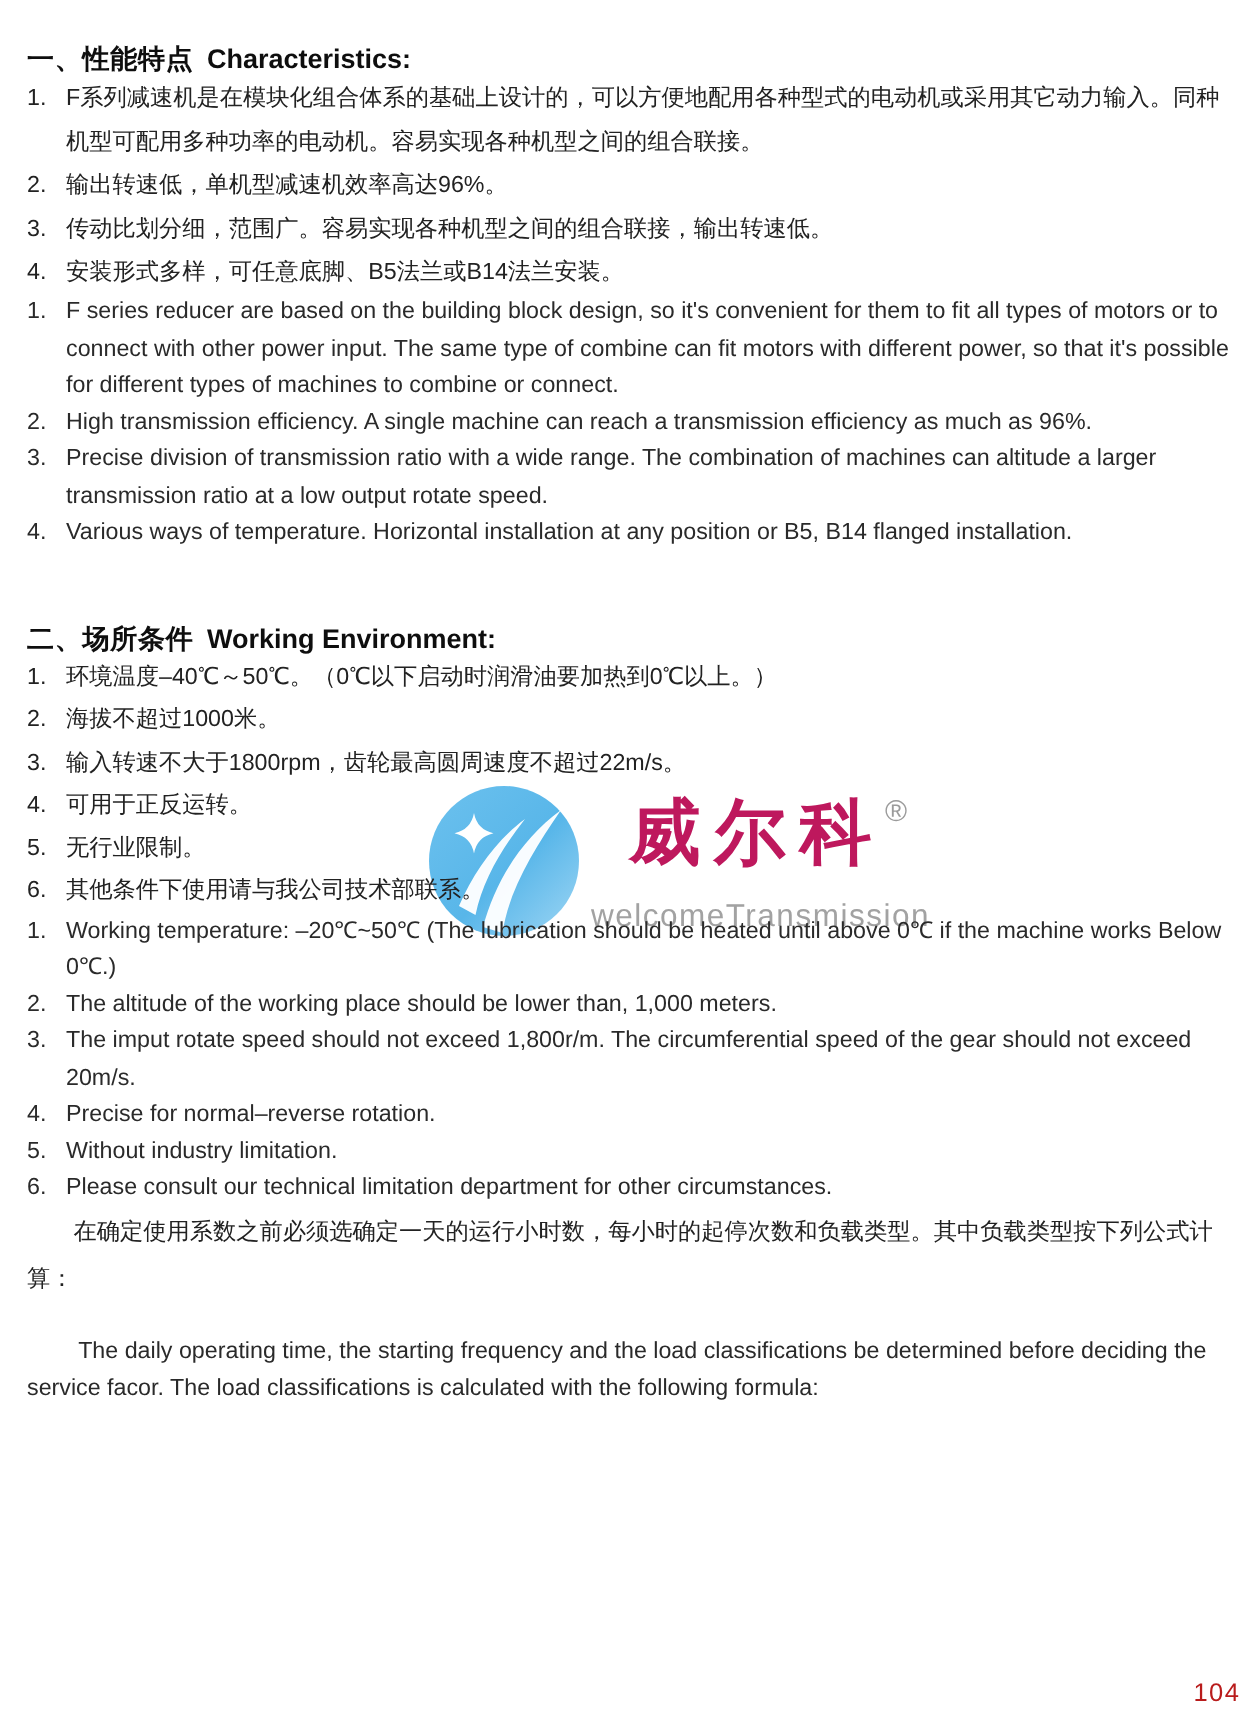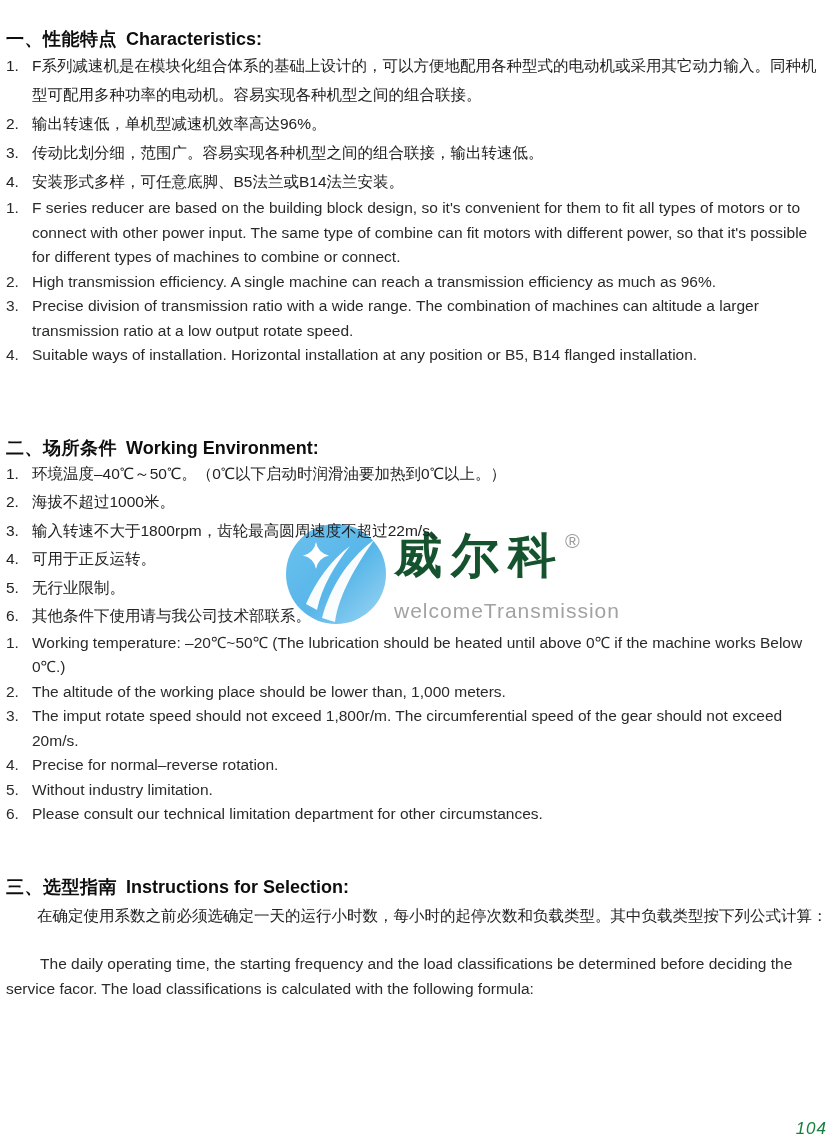--- a/index.html
+++ b/index.html
@@ -15,62 +15,62 @@
 
   
   .watermark {
     position:absolute; left:286px; top:524px; z-index:0;
     display:flex; align-items:flex-start;
   }
   .wm-icon { width:100px; height:100px; flex:none; }
   .wm-text { margin-left:8px; padding-top:4px; }
   .wm-cn-row { white-space:nowrap; }
   .wm-cn {
-    font-size:48px; font-weight:bold; color:#14532d;
-    letter-spacing:9px; line-height:56px;
+    font-size:48px; font-weight:bold; color:#be185d;
+    letter-spacing:9px; line-height:56px;margin-left:25px;
   }
   .wm-reg { font-size:20px; color:#9b9b9b; vertical-align:24px; font-weight:normal; }
   .wm-en {
     font-family:Liberation Sans, sans-serif;
     font-size:21px; color:#a2a2a2; letter-spacing:1px; margin-top:15px;
   }
 
-  .content { position:relative; z-index:1; padding:27px 12px 0 6px; }
+  .content { position:relative; z-index:1; padding:27px 12px 0 18px; }
 
   .section-heading {
     margin:0; font-size:18px; font-weight:bold; color:#0e0e0e;
     line-height:24px; letter-spacing:0.5px;
   }
   .heading-en { margin-left:9px; letter-spacing:0; }
 
   ol.doc-list { list-style:none; margin:0; padding:0; }
   .doc-list li { display:flex; }
   .doc-list .num { flex:none; width:26px; }
   .doc-list .txt { flex:1; }
 
   .cn-list-1 { margin:13px 0 0 40px; font-size:15.5px; line-height:29px; color:#222; }
   .en-list-1 { margin:14px 0 0 40px; font-size:15.5px; line-height:24.5px; color:#2a2a2a; }
   .cn-list-2 { margin:14px 0 0 40px; font-size:15.5px; line-height:28.5px; color:#222; }
   .en-list-2 { margin:11px 0 0 40px; font-size:15.5px; line-height:24.5px; color:#2a2a2a; }
 
-  .mt-s2 { margin-top:68px; }
+  .mt-s2 { margin-top:46px; }
   .mt-s3 { margin-top:48px; }
 
   .para-cn {
     margin:1px 0 0 0; font-size:15.5px; line-height:31px;
     text-indent:2em; color:#222;
   }
   .para-en {
     margin:20px 0 0 0; font-size:15.5px; line-height:25px;
     text-indent:2.2em; color:#2a2a2a;
   }
 
   .page-number {
     position:absolute; right:13px; bottom:4px; z-index:1;
-    font-size:17px; color:#15803d; letter-spacing:1px;font-style:italic;
+    font-size:17px; color:#b91c1c; letter-spacing:1px;
   }
 </style>
 </head>
 <body>
 
 <div class="page">
 
   <div class="watermark">
     <div class="wm-icon">
       <svg viewBox="0 0 100 100" width="100" height="100" xmlns="http://www.w3.org/2000/svg">
@@ -126,21 +126,21 @@
       <li>
           <span class="num">2.</span>
           <span class="txt">High transmission efficiency. A single machine can reach  a transmission efficiency as much as 96%.</span>
         </li>
       <li>
           <span class="num">3.</span>
           <span class="txt">Precise division of transmission ratio with a wide range. The combination of machines can altitude a larger transmission ratio at a low output rotate speed.</span>
         </li>
       <li>
           <span class="num">4.</span>
-          <span class="txt">Suitable ways of installation. Horizontal installation at any position or B5, B14 flanged installation.</span>
+          <span class="txt">Various ways of temperature. Horizontal installation at any position or B5, B14 flanged installation.</span>
         </li>
     </ol>
 
     <h2 class="section-heading mt-s2"><span>二、场所条件</span><span class="heading-en">Working Environment:</span></h2>
 
     <ol class="doc-list cn-list-2">
       <li>
           <span class="num">1.</span>
           <span class="txt">环境温度–40℃～50℃。（0℃以下启动时润滑油要加热到0℃以上。）</span>
         </li>
@@ -186,21 +186,20 @@
       <li>
           <span class="num">5.</span>
           <span class="txt">Without industry limitation.</span>
         </li>
       <li>
           <span class="num">6.</span>
           <span class="txt">Please consult our technical limitation department for other circumstances.</span>
         </li>
     </ol>
 
-    <h2 class="section-heading mt-s3"><span>三、选型指南</span><span class="heading-en">Instructions for Selection:</span></h2>
 
     <p class="para-cn">在确定使用系数之前必须选确定一天的运行小时数，每小时的起停次数和负载类型。其中负载类型按下列公式计算：</p>
     <p class="para-en">The daily operating time, the starting frequency and the load classifications be determined before deciding the service facor. The load classifications is calculated with the following formula:</p>
 
   </div>
 
   <div class="page-number">104</div>
 
 </div>
 

